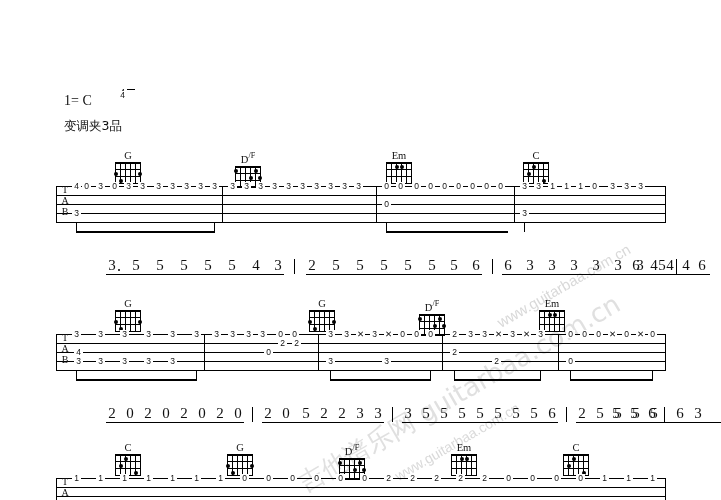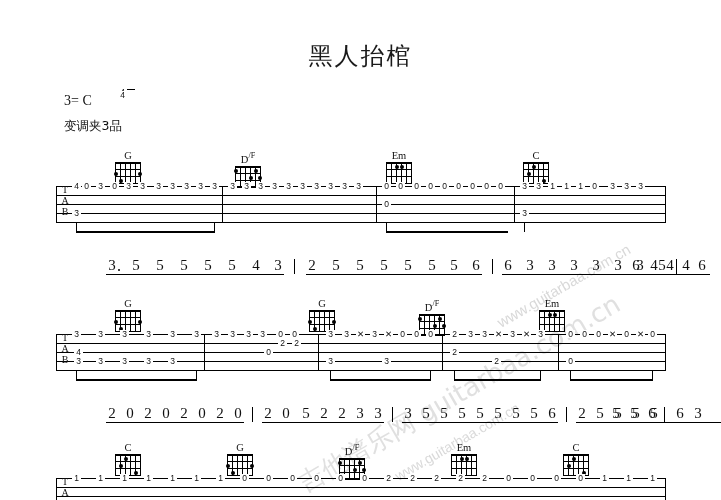--- a/index.html
+++ b/index.html
@@ -106,23 +106,22 @@
   }
   .mdot{position:absolute;width:2px;height:2px;border-radius:50%;background:#000;margin-left:-1px;}
   .mbeam{position:absolute;height:1px;background:#000;}
   .mbar{position:absolute;width:1px;height:15px;background:#000;}
 </style>
 </head>
 <body>
 
 <div class="sheet">
 
-  <div class="title">黑人抬棺</div>
-
-  <div class="keysig">3= C</div>
+
+  <div class="keysig">1= C</div>
 
   <div class="meter">
     <span class="num">4</span>
     <span class="bar"></span>
     <span class="num">4</span>
   </div>
 
   <div class="capo">变调夹3品</div>
 
 

